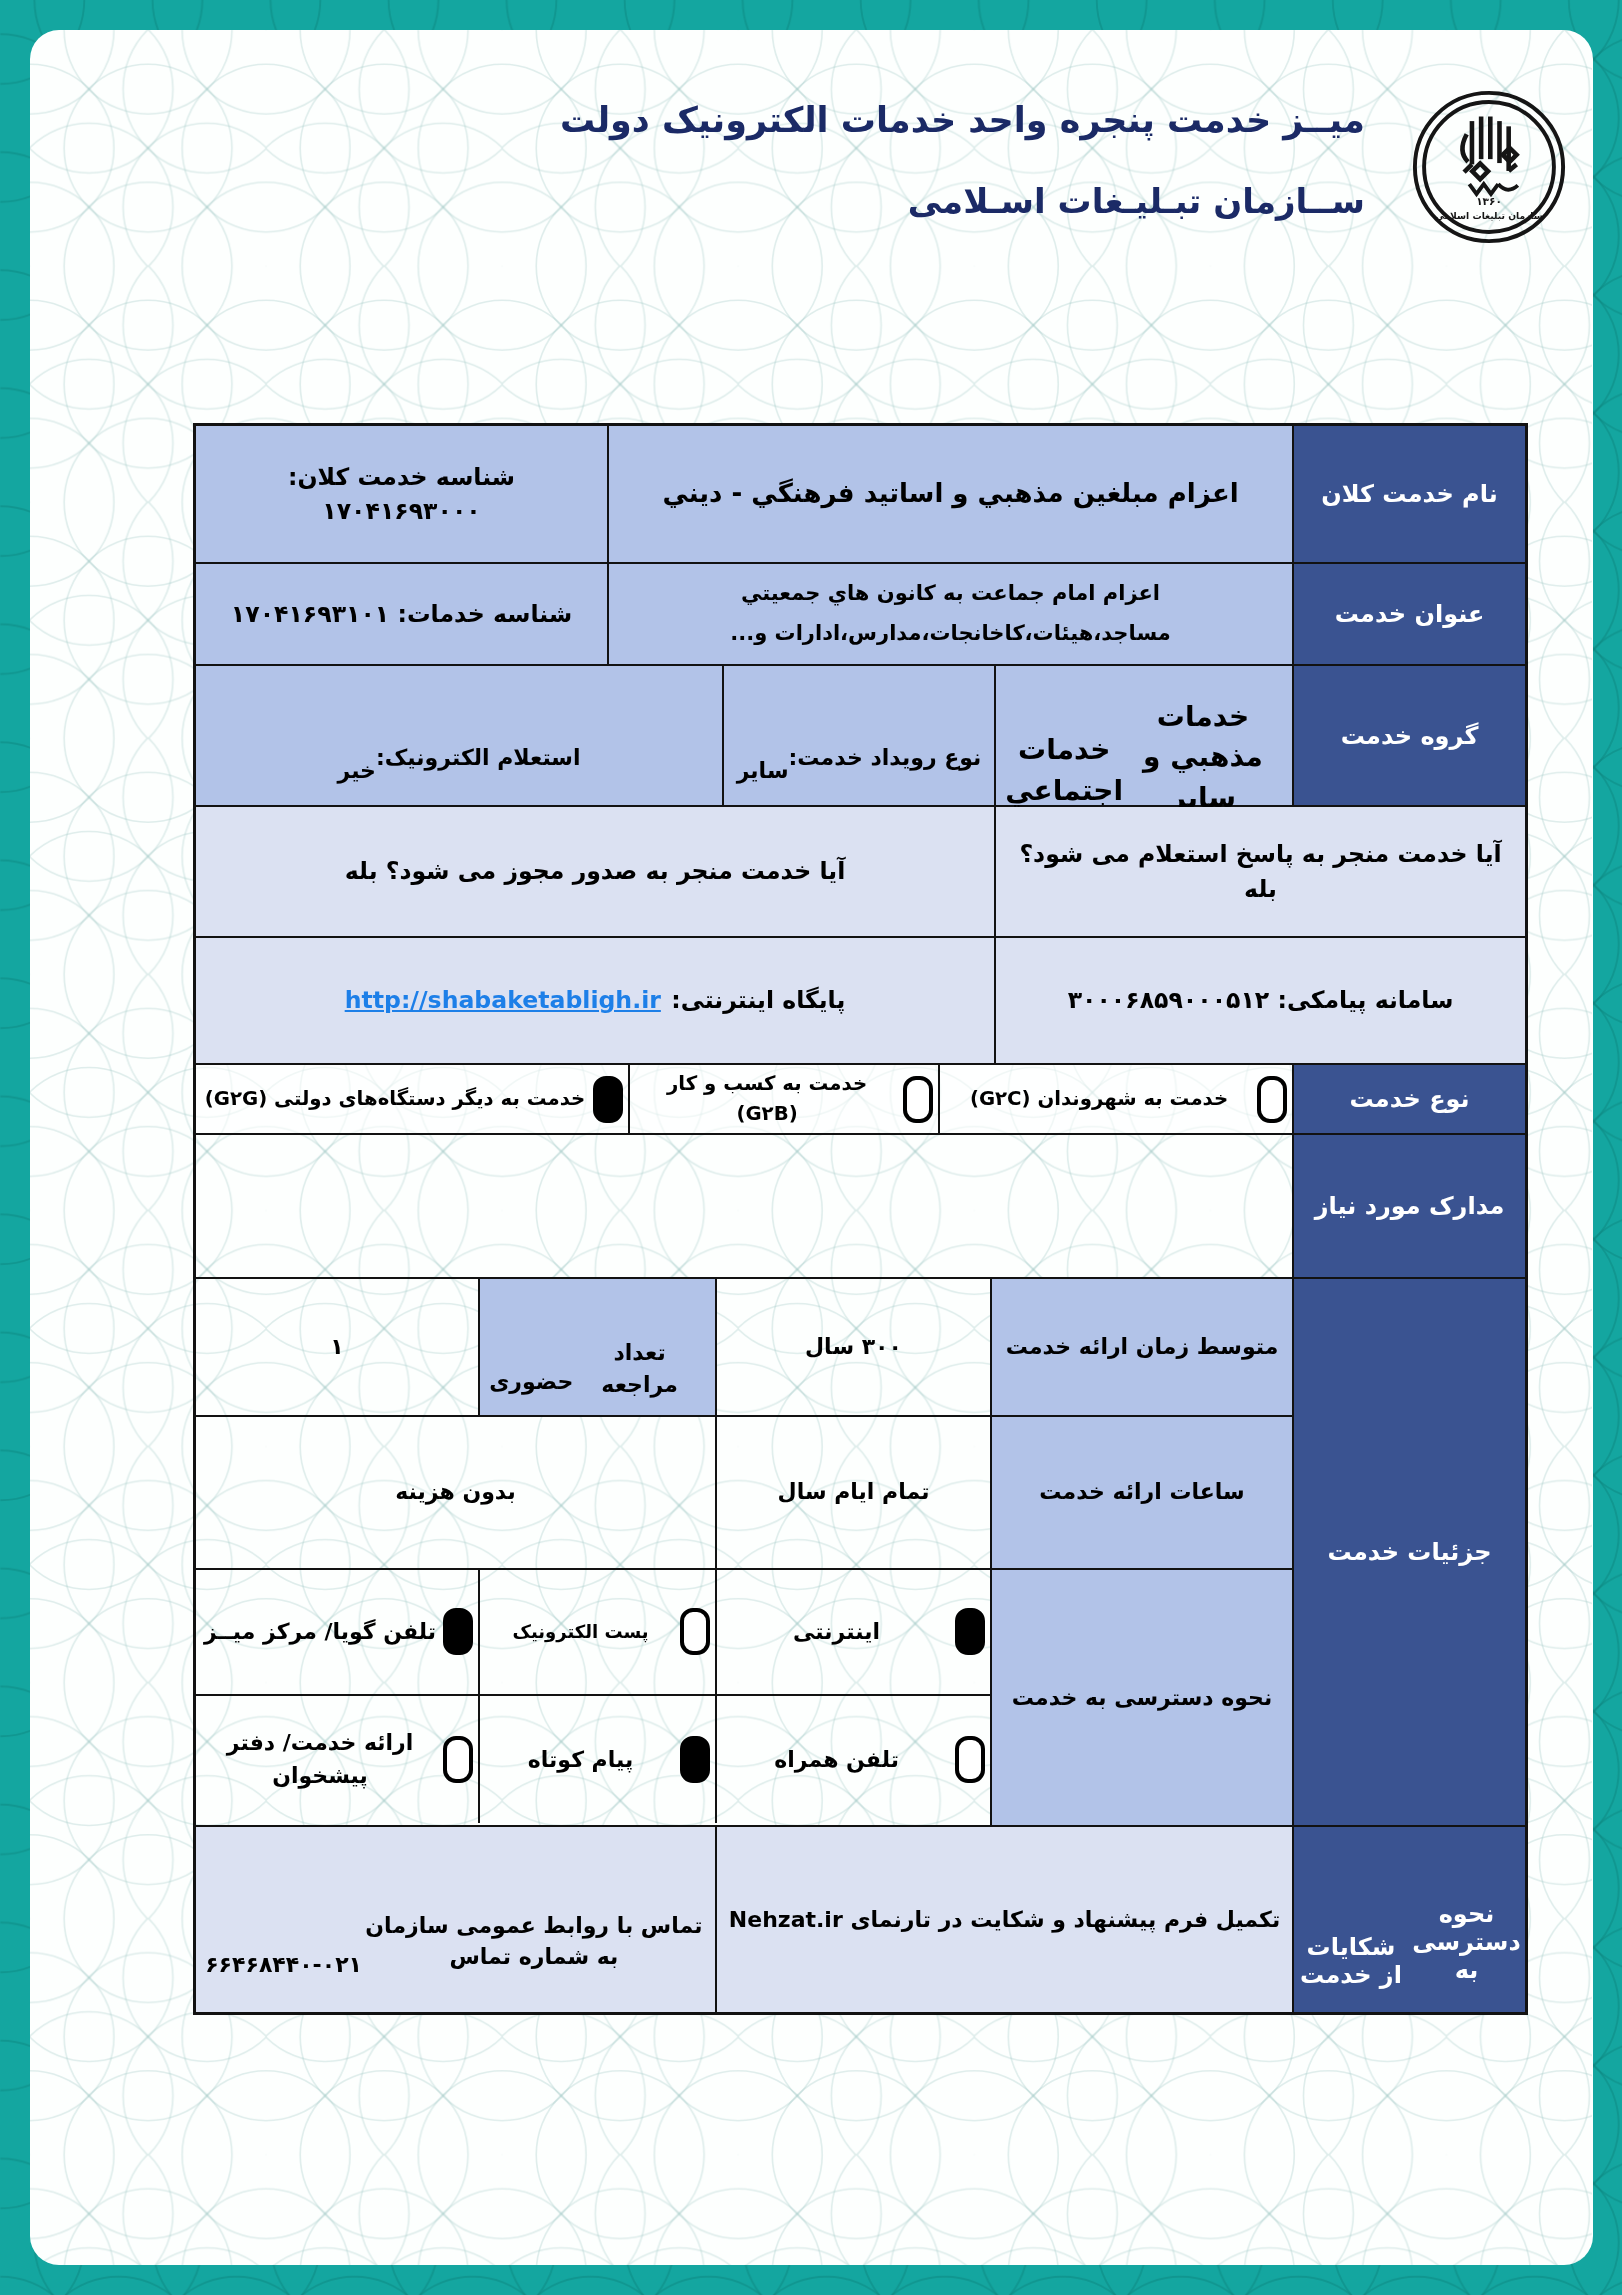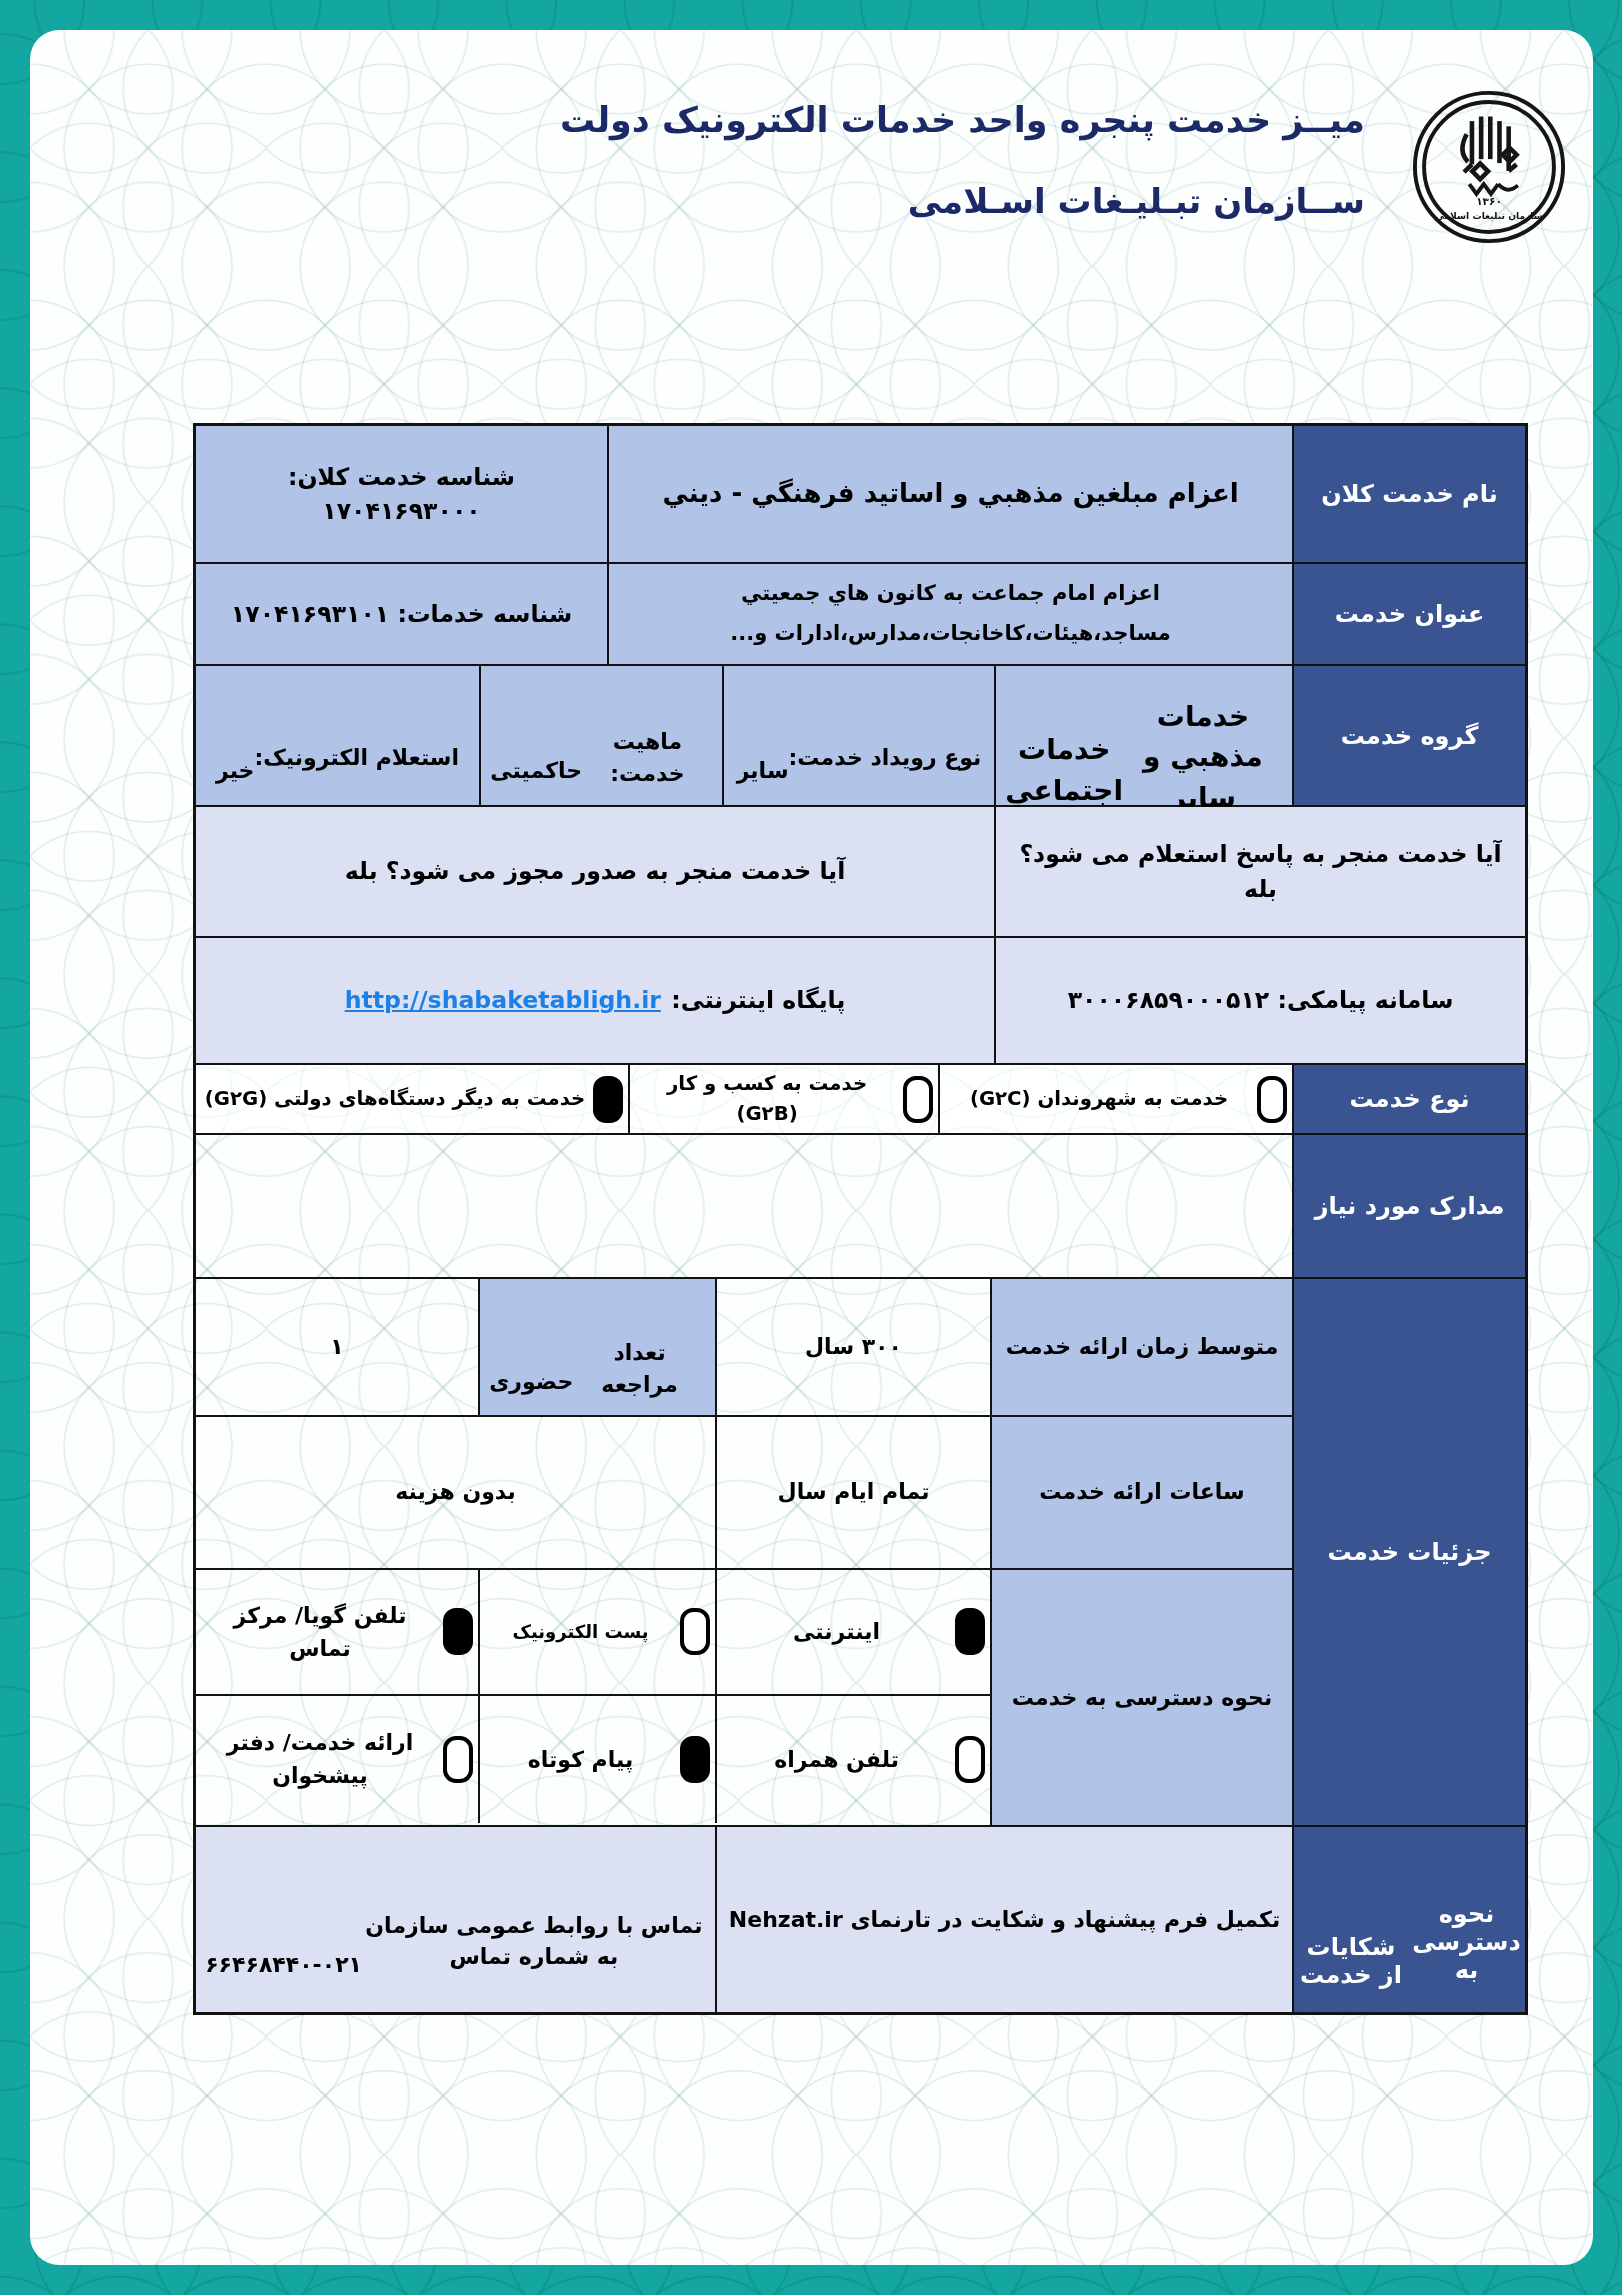--- a/index.html
+++ b/index.html
@@ -173,26 +173,20 @@
           <span>خدمات مذهبي و سایر</span>
           <span>خدمات اجتماعي</span>
         </div>
       </div>
       <div class="cell lav" style="flex:0 0 272px; font-size:22px">
         <div class="stack g40">
           <span>نوع رویداد خدمت:</span>
           <span>سایر</span>
         </div>
       </div>
-      <div class="cell lav" style="flex:0 0 243px; font-size:22px">
-        <div class="stack g40">
-          <span>ماهیت خدمت:</span>
-          <span>حاکمیتی</span>
-        </div>
-      </div>
       <div class="cell lav" style="flex:1; font-size:22px">
         <div class="stack g40">
           <span>استعلام الکترونیک:</span>
           <span>خیر</span>
         </div>
       </div>
     </div>
 
     <div class="trow" style="height:131px">
       <div class="cell lt" style="flex:0 0 531px">آیا خدمت منجر به پاسخ استعلام می شود؟ بله</div>
@@ -266,21 +260,21 @@
               <div class="opt" style="flex:0 0 275px; font-size:22px">
                 <span class="cb checked"></span>
                 <span class="opt-text">اینترنتی</span>
               </div>
               <div class="opt" style="flex:0 0 237px; font-size:18px">
                 <span class="cb"></span>
                 <span class="opt-text">پست الکترونیک</span>
               </div>
               <div class="opt" style="flex:1; font-size:22px">
                 <span class="cb checked"></span>
-                <span class="opt-text">تلفن گویا/ مرکز تماس</span>
+                <span class="opt-text">تلفن گویا/ مرکز میــز</span>
               </div>
             </div>
             <div class="drow" style="height:127px">
               <div class="opt" style="flex:0 0 275px; font-size:22px">
                 <span class="cb"></span>
                 <span class="opt-text">تلفن همراه</span>
               </div>
               <div class="opt" style="flex:0 0 237px; font-size:22px">
                 <span class="cb checked"></span>
                 <span class="opt-text">پیام کوتاه</span>

